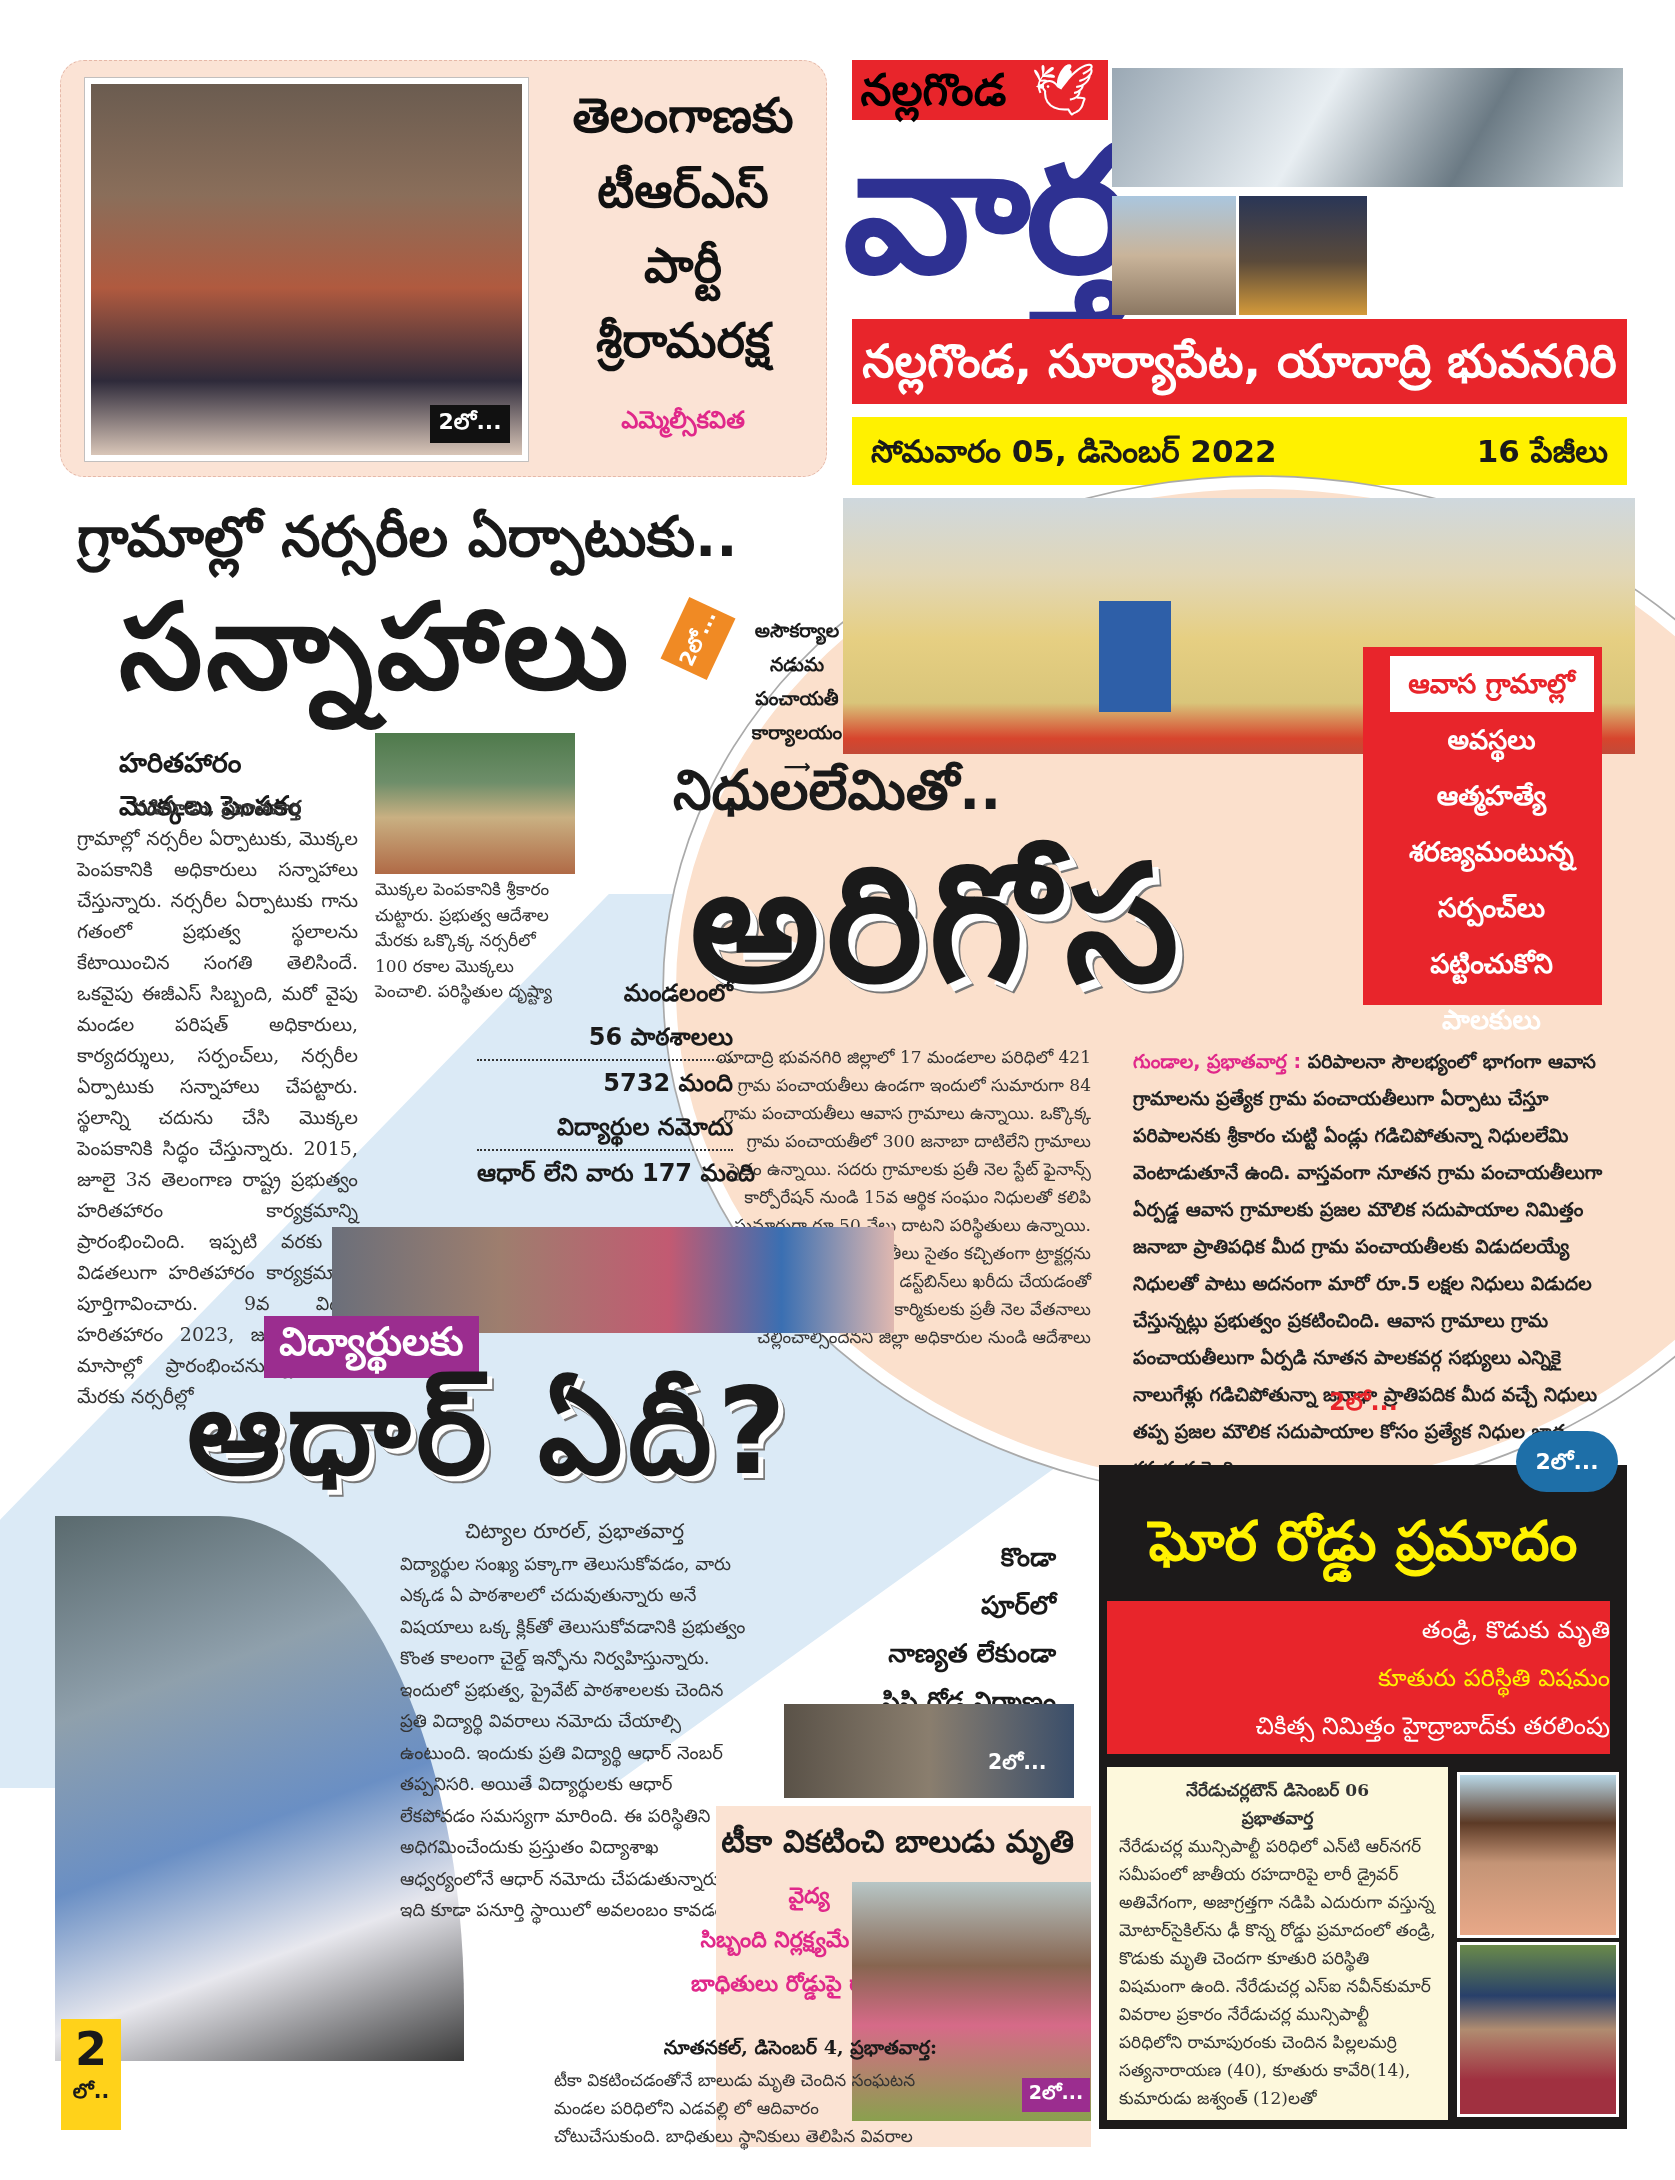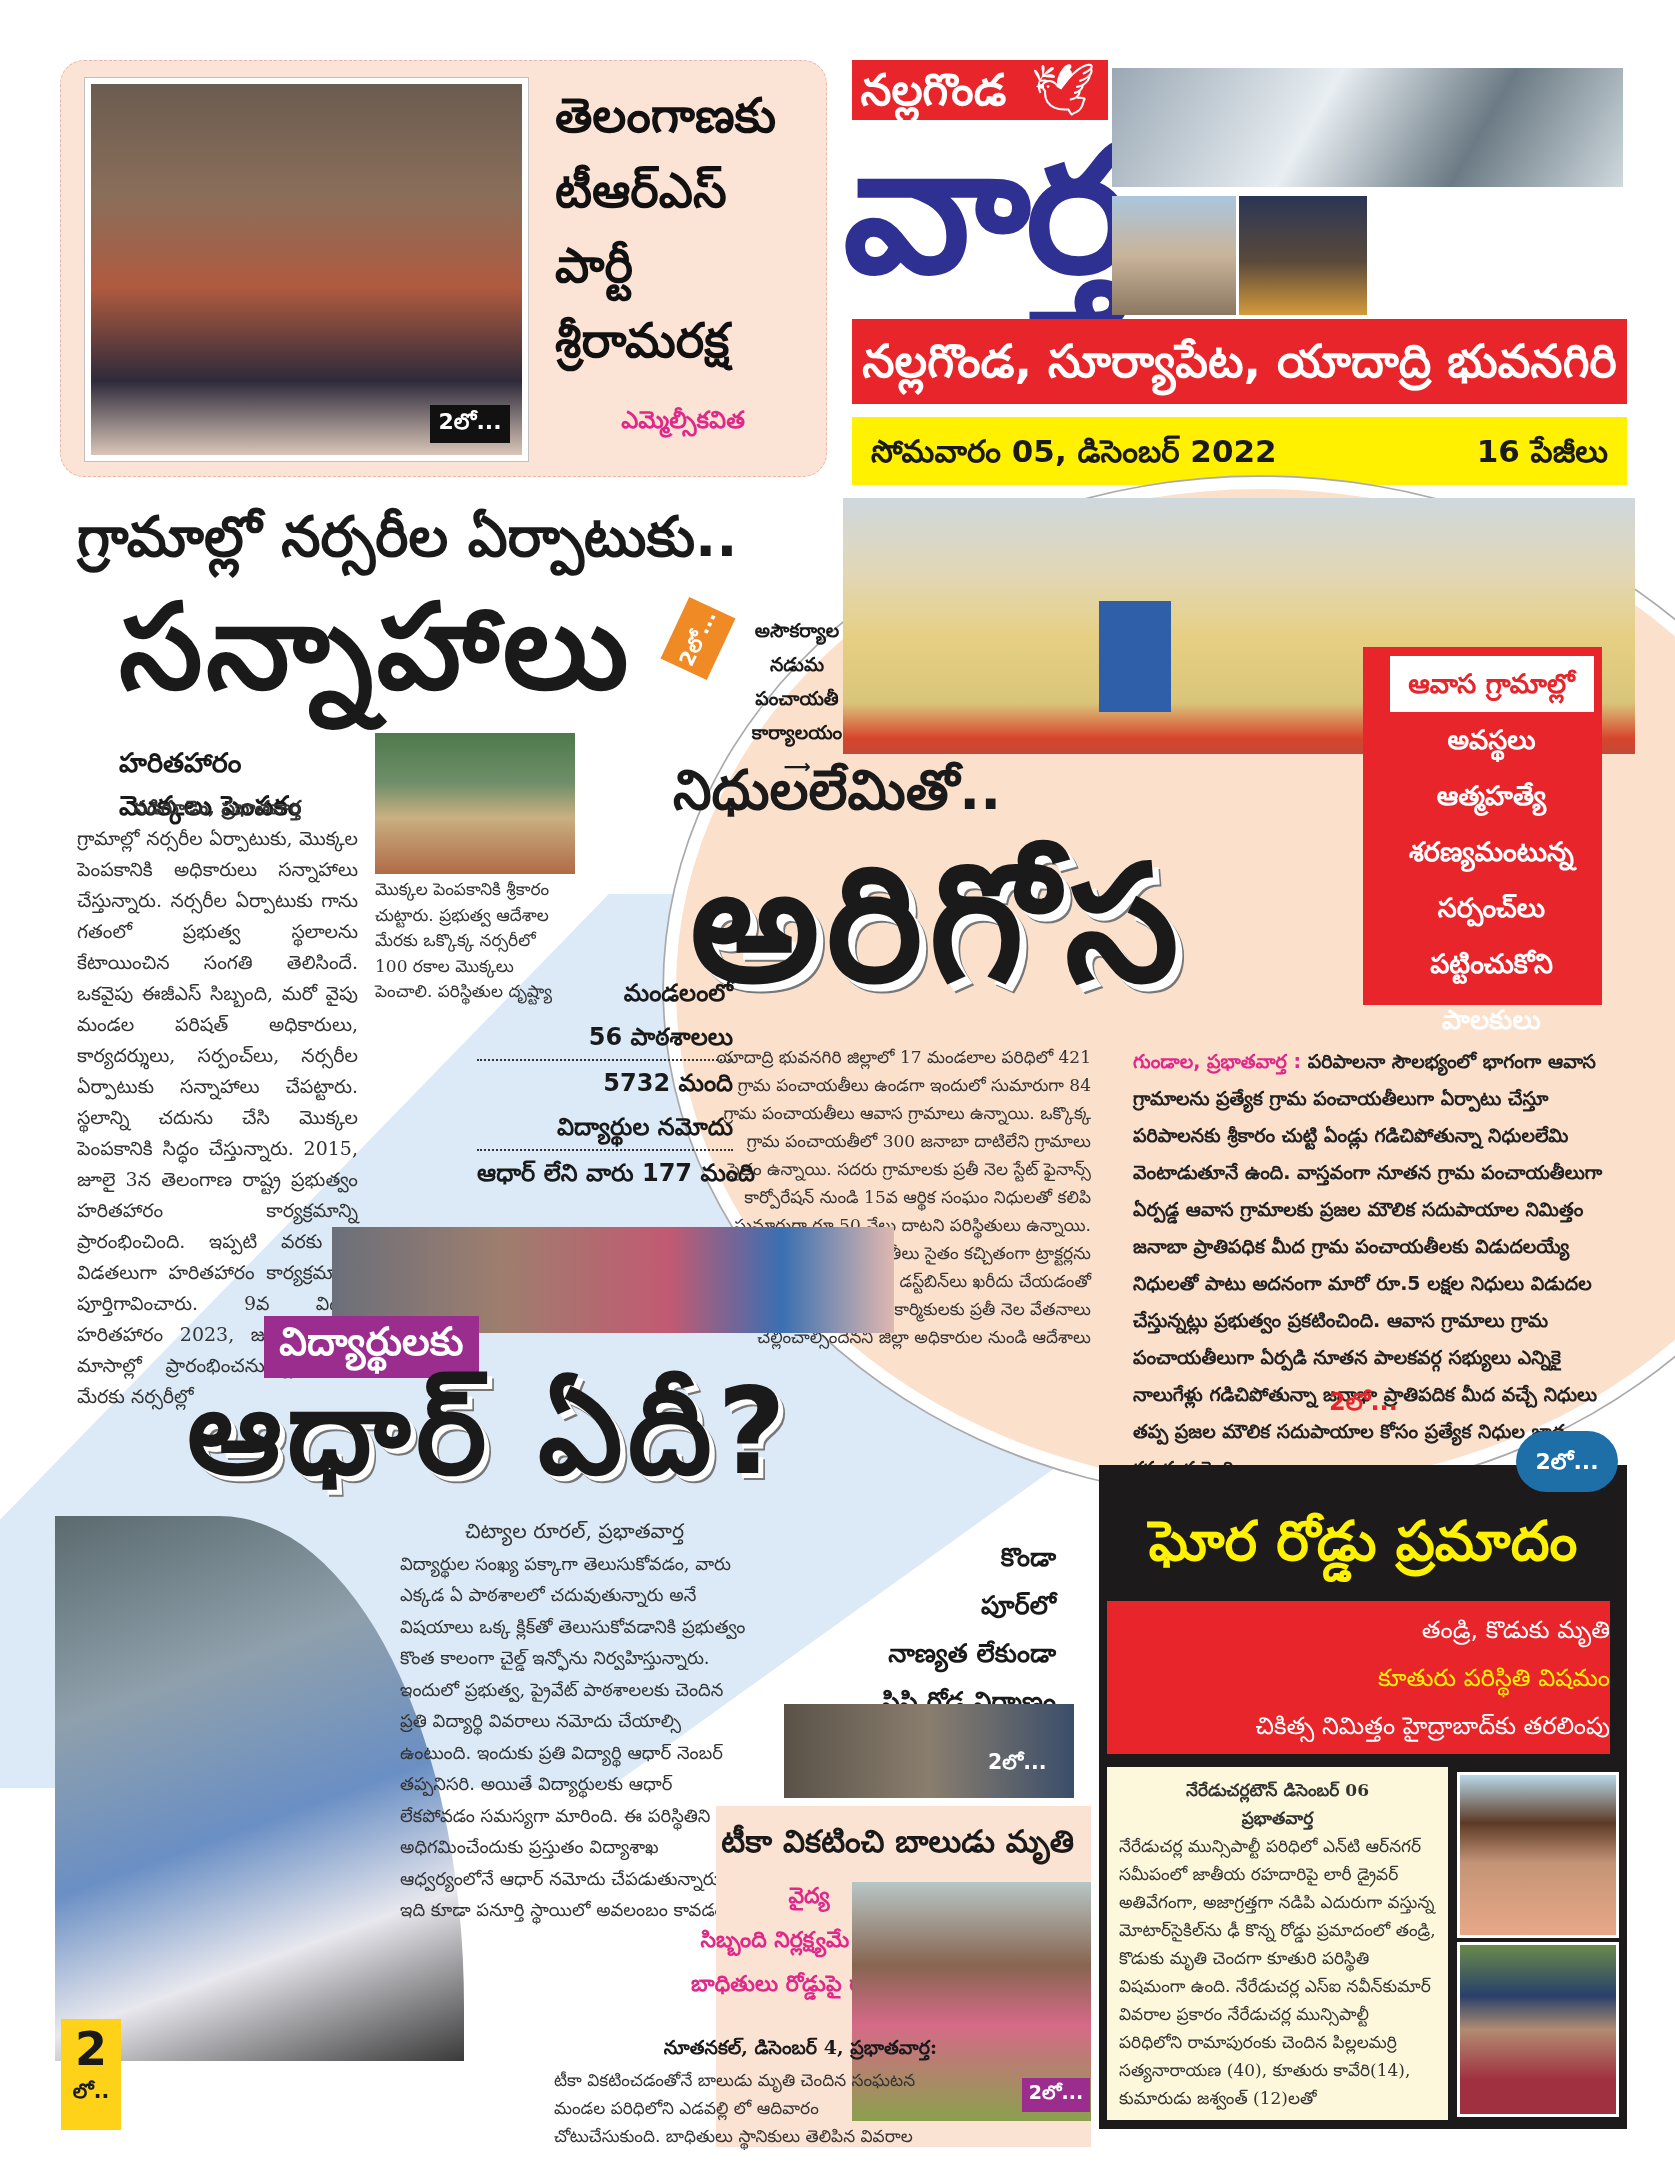--- a/index.html
+++ b/index.html
@@ -8,25 +8,25 @@
   .abs { position: absolute; }
   .photo { position: absolute; overflow: hidden; }
   .photo-label { position: absolute; font-weight: bold; color: #fff; background: #111; padding: 3.4px 8.5px; font-size: 22px; }
   .body-text { font-family: "DejaVu Serif", serif; font-size: 19px; line-height: 31px; color: #333; text-align: justify; }
 
   
   #teaser { left: 60px; top: 60px; width: 767px; height: 417px; background: #fbe3d5; border-radius: 24px;
             border: 1.7px dashed #e6b8a8; }
   #teaser-photo { left: 24px; top: 17px; width: 443px; height: 383px;
      background: linear-gradient(180deg,#6b5c50 0%,#8a6e5a 30%,#b05a3f 55%,#2e2a3a 80%,#d9c6b8 100%); border: 6.8px solid #fff; box-shadow: 0 0 0 0.9px #bbb; }
-  #teaser-headline { left: 494px; top: 17px; width: 256px; text-align: left; font-size: 48px; font-weight: bold; line-height: 75px; color: #111; }
+  #teaser-headline { left: 494px; top: 17px; width: 256px; text-align: center; font-size: 48px; font-weight: bold; line-height: 75px; color: #111; }
   #teaser-byline { left: 494px; top: 345px; width: 256px; text-align: center; font-size: 24px; font-weight: bold; color: #e0288a; }
 
   
-  #mast-small { left: 852px; top: 60px; width: 256px; height: 60px; background: #e8252b; color: #ffffff; font-size: 44px; font-weight: bold; padding-left: 8.5px; line-height: 60px; }
+  #mast-small { left: 852px; top: 60px; width: 256px; height: 60px; background: #e8252b; color: #000000; font-size: 44px; font-weight: bold; padding-left: 8.5px; line-height: 60px; }
   #mast-bird { left: 1031px; top: 60px; font-size: 51px; color: #fff; }
   #mast-big { left: 843px; top: 111px; width: 528px; height: 196px; font-size: 179px; line-height: 196px; font-weight: bold; color: #2e3192; letter-spacing: -5.1px; }
   #mast-img1 { left: 1112px; top: 68px; width: 511px; height: 119px; background: linear-gradient(120deg,#9aa8b4,#e8eef2 40%,#6b7a84 70%,#cfd9de); }
   #mast-img2 { left: 1112px; top: 196px; width: 124px; height: 119px; background: linear-gradient(180deg,#aac6de,#c9b49a 50%,#8b7762); }
   #mast-img3 { left: 1239px; top: 196px; width: 128px; height: 119px; background: linear-gradient(180deg,#2a3656,#5a4a3a 55%,#d49a3a); }
   #mast-districts { left: 852px; top: 319px; width: 775px; height: 85px; background: #e8252b; color: #fff; font-size: 46px; font-weight: bold; text-align: center; line-height: 85px; }
   #mast-date { left: 852px; top: 417px; width: 775px; height: 68px; background: #fff100; font-size: 31px; font-weight: bold; line-height: 68px; padding: 0 19px; display: flex; justify-content: space-between; }
 
   
   #s1-head1 { left: 77px; top: 494px; width: 741px; font-size: 56px; font-weight: bold; line-height: 85px; }

